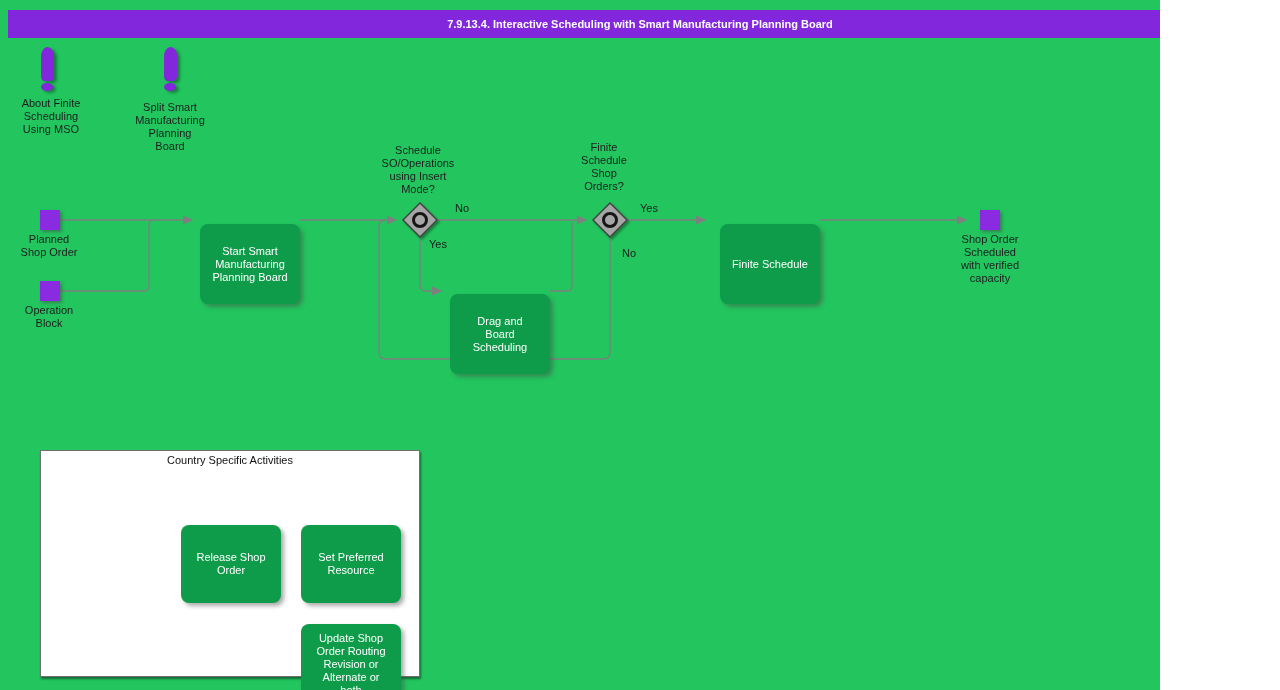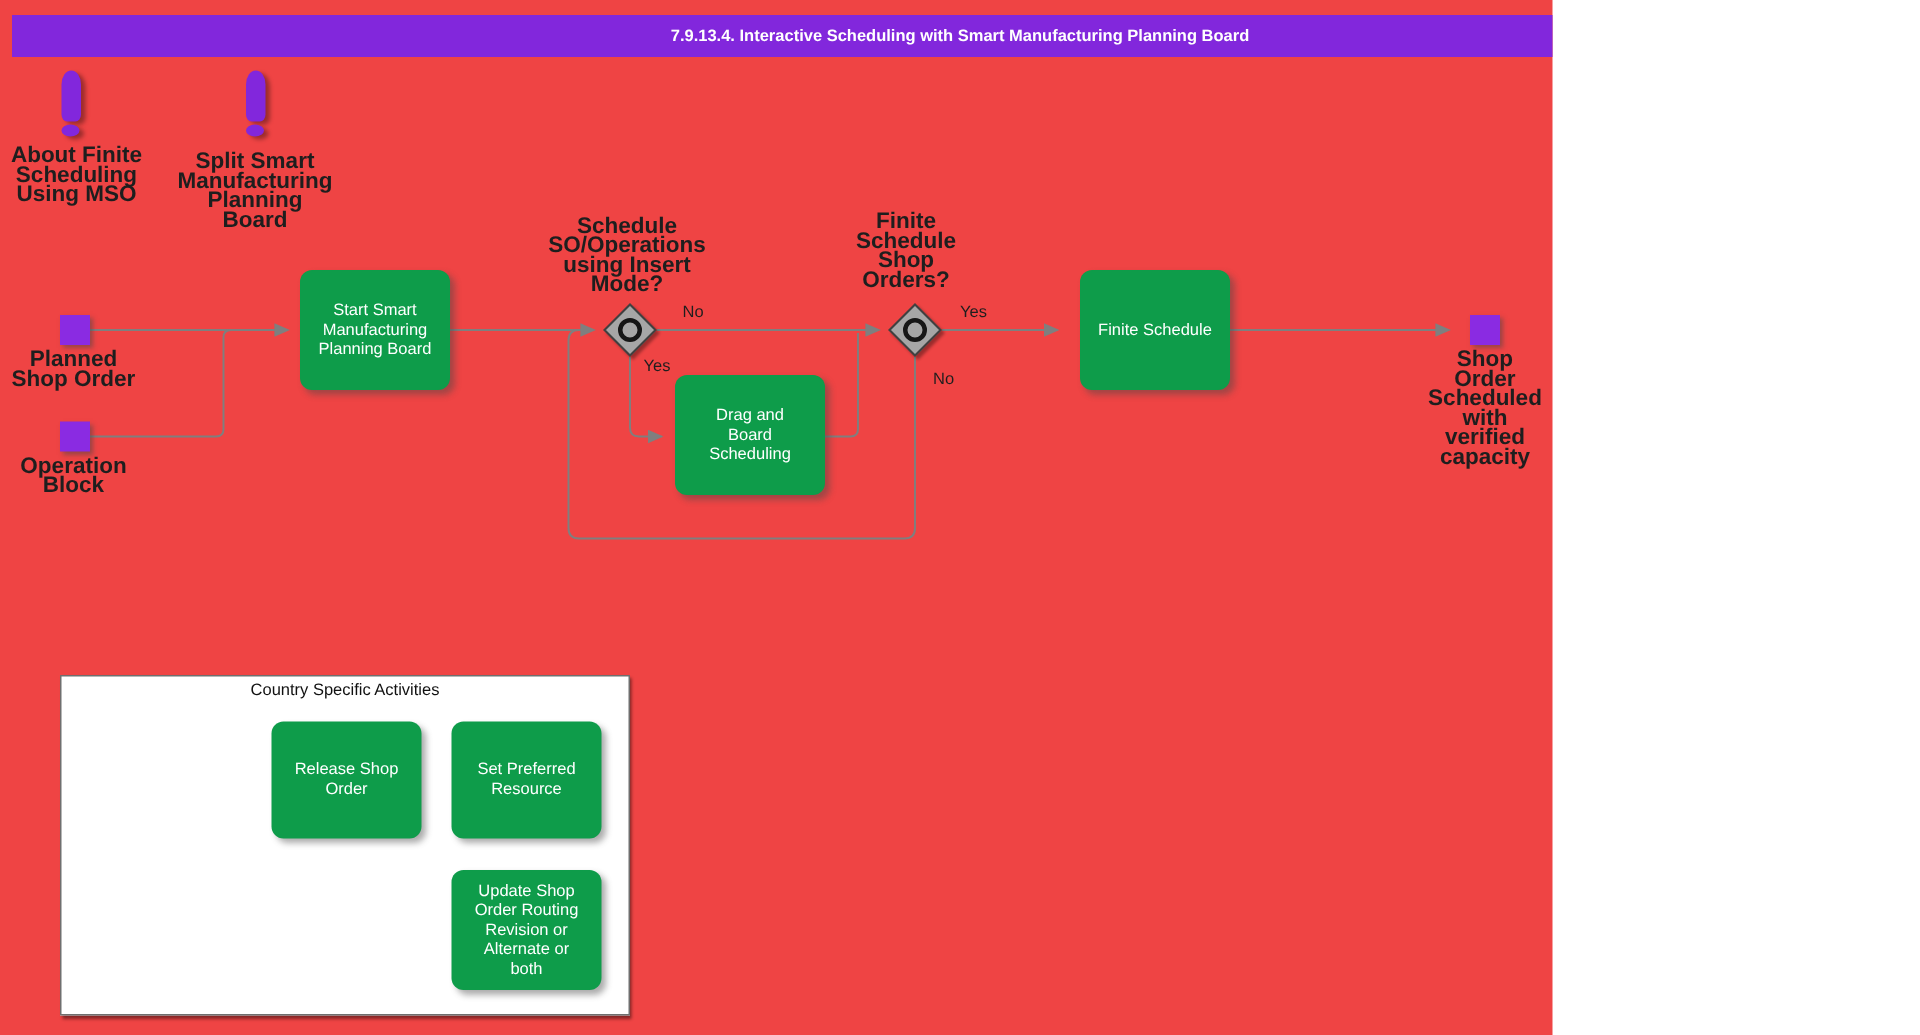--- a/index.html
+++ b/index.html
@@ -1,28 +1,28 @@
 <!DOCTYPE html>
 <html><head>
 <meta charset="utf-8">
 <style>
   html,body{margin:0;padding:0;background:#ffffff;}
-  .stage{position:relative;width:1035px;height:690px;background:#ef4444;
+  .stage{position:relative;width:1160px;height:690px;background:#22c55e;
          font-family:"Liberation Sans",sans-serif;overflow:hidden;}
   .titlebar{position:absolute;left:8px;top:10px;width:1264px;height:28px;
             background:#8227dc;color:#ffffff;font-size:11px;font-weight:bold;
             display:flex;align-items:center;justify-content:center;}
   .conn{position:absolute;left:0;top:0;pointer-events:none;}
-  .lbl{position:absolute;transform:translateX(-50%);font-size:15px;line-height:13px;
-       color:#1e1e1e;text-align:center;white-space:pre-line;font-weight:bold;}
+  .lbl{position:absolute;transform:translateX(-50%);font-size:11px;line-height:13px;
+       color:#1e1e1e;text-align:center;white-space:pre-line;}
   .branch{position:absolute;font-size:11px;line-height:13px;color:#1e1e1e;white-space:nowrap;}
   .task{position:absolute;width:100px;height:80px;background:#0e9c4a;border-radius:8px;
         color:#ffffff;font-size:11px;line-height:13px;display:flex;align-items:center;
         justify-content:center;text-align:center;white-space:pre-line;
-        box-shadow:3px 3px 4px rgba(70,70,70,.45);padding:12px;box-sizing:border-box;cursor:pointer;}
+        box-shadow:3px 3px 4px rgba(70,70,70,.45);padding:12px;box-sizing:border-box;cursor:pointer;margin-top:44px;}
   .event{position:absolute;width:20px;height:20px;background:#8a2be2;
          box-shadow:2px 2px 3px rgba(70,70,70,.5);}
   .excl{position:absolute;width:14px;}
   .excl .bar{width:13px;height:34px;background:#8227dc;
              border-radius:7px 7px 4px 4px / 10px 10px 5px 5px;
              box-shadow:3px 2px 3px rgba(0,0,0,.35);}
   .excl .dot{width:12px;height:8px;background:#8227dc;border-radius:50%;margin-top:2px;
              box-shadow:3px 2px 3px rgba(0,0,0,.35);}
   .country-box{position:absolute;left:40px;top:450px;width:380px;height:227px;
                background:#ffffff;border:1px solid #6f6f6f;box-sizing:border-box;

